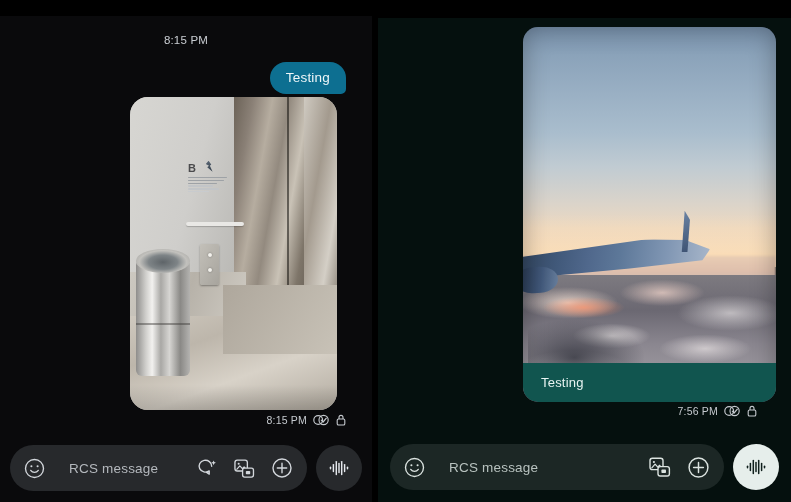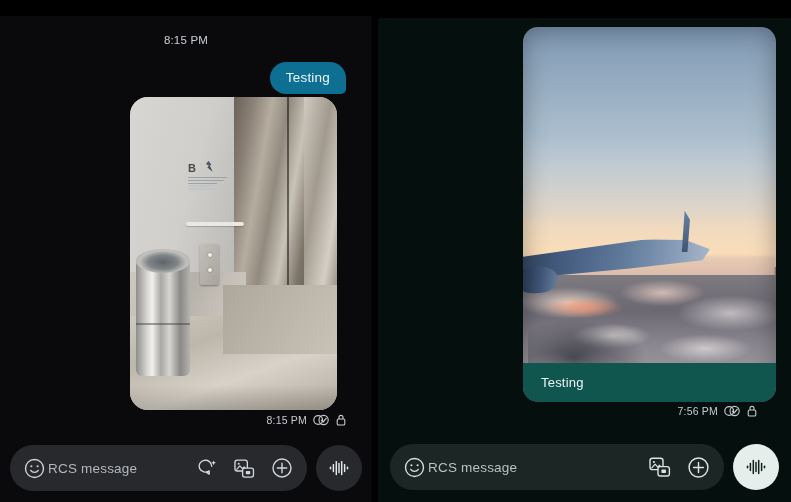--- a/index.html
+++ b/index.html
@@ -183,21 +183,21 @@
     padding:12px 0 12px 18px;
     border-radius:0 0 4px 15px;
   }
 
   
   .composer { position:absolute; left:0; right:0; bottom:0; height:62px; display:flex; align-items:center; }
   .composer-left  { padding:0 10px 6px 10px; }
   .composer-right { padding:0 12px 8px 12px; }
   .input-pill {
     flex:1; height:46px; border-radius:24px;
-    display:flex; align-items:center; gap:3px;
+    display:flex; align-items:center; gap:24px;
     padding:0 14px;
   }
   .pill-dark  { background:#27292c; }
   .pill-green { background:#1c2725; }
   .placeholder { flex:1; color:#b4b8bd; font-size:13.5px; letter-spacing:.2px; }
   .pill-green .placeholder { color:#b8c2bf; }
   .pill-actions { display:flex; align-items:center; gap:15px; }
   .mic-btn {
     width:46px; height:46px; border-radius:50%;
     margin-left:9px; display:flex; align-items:center; justify-content:center;

